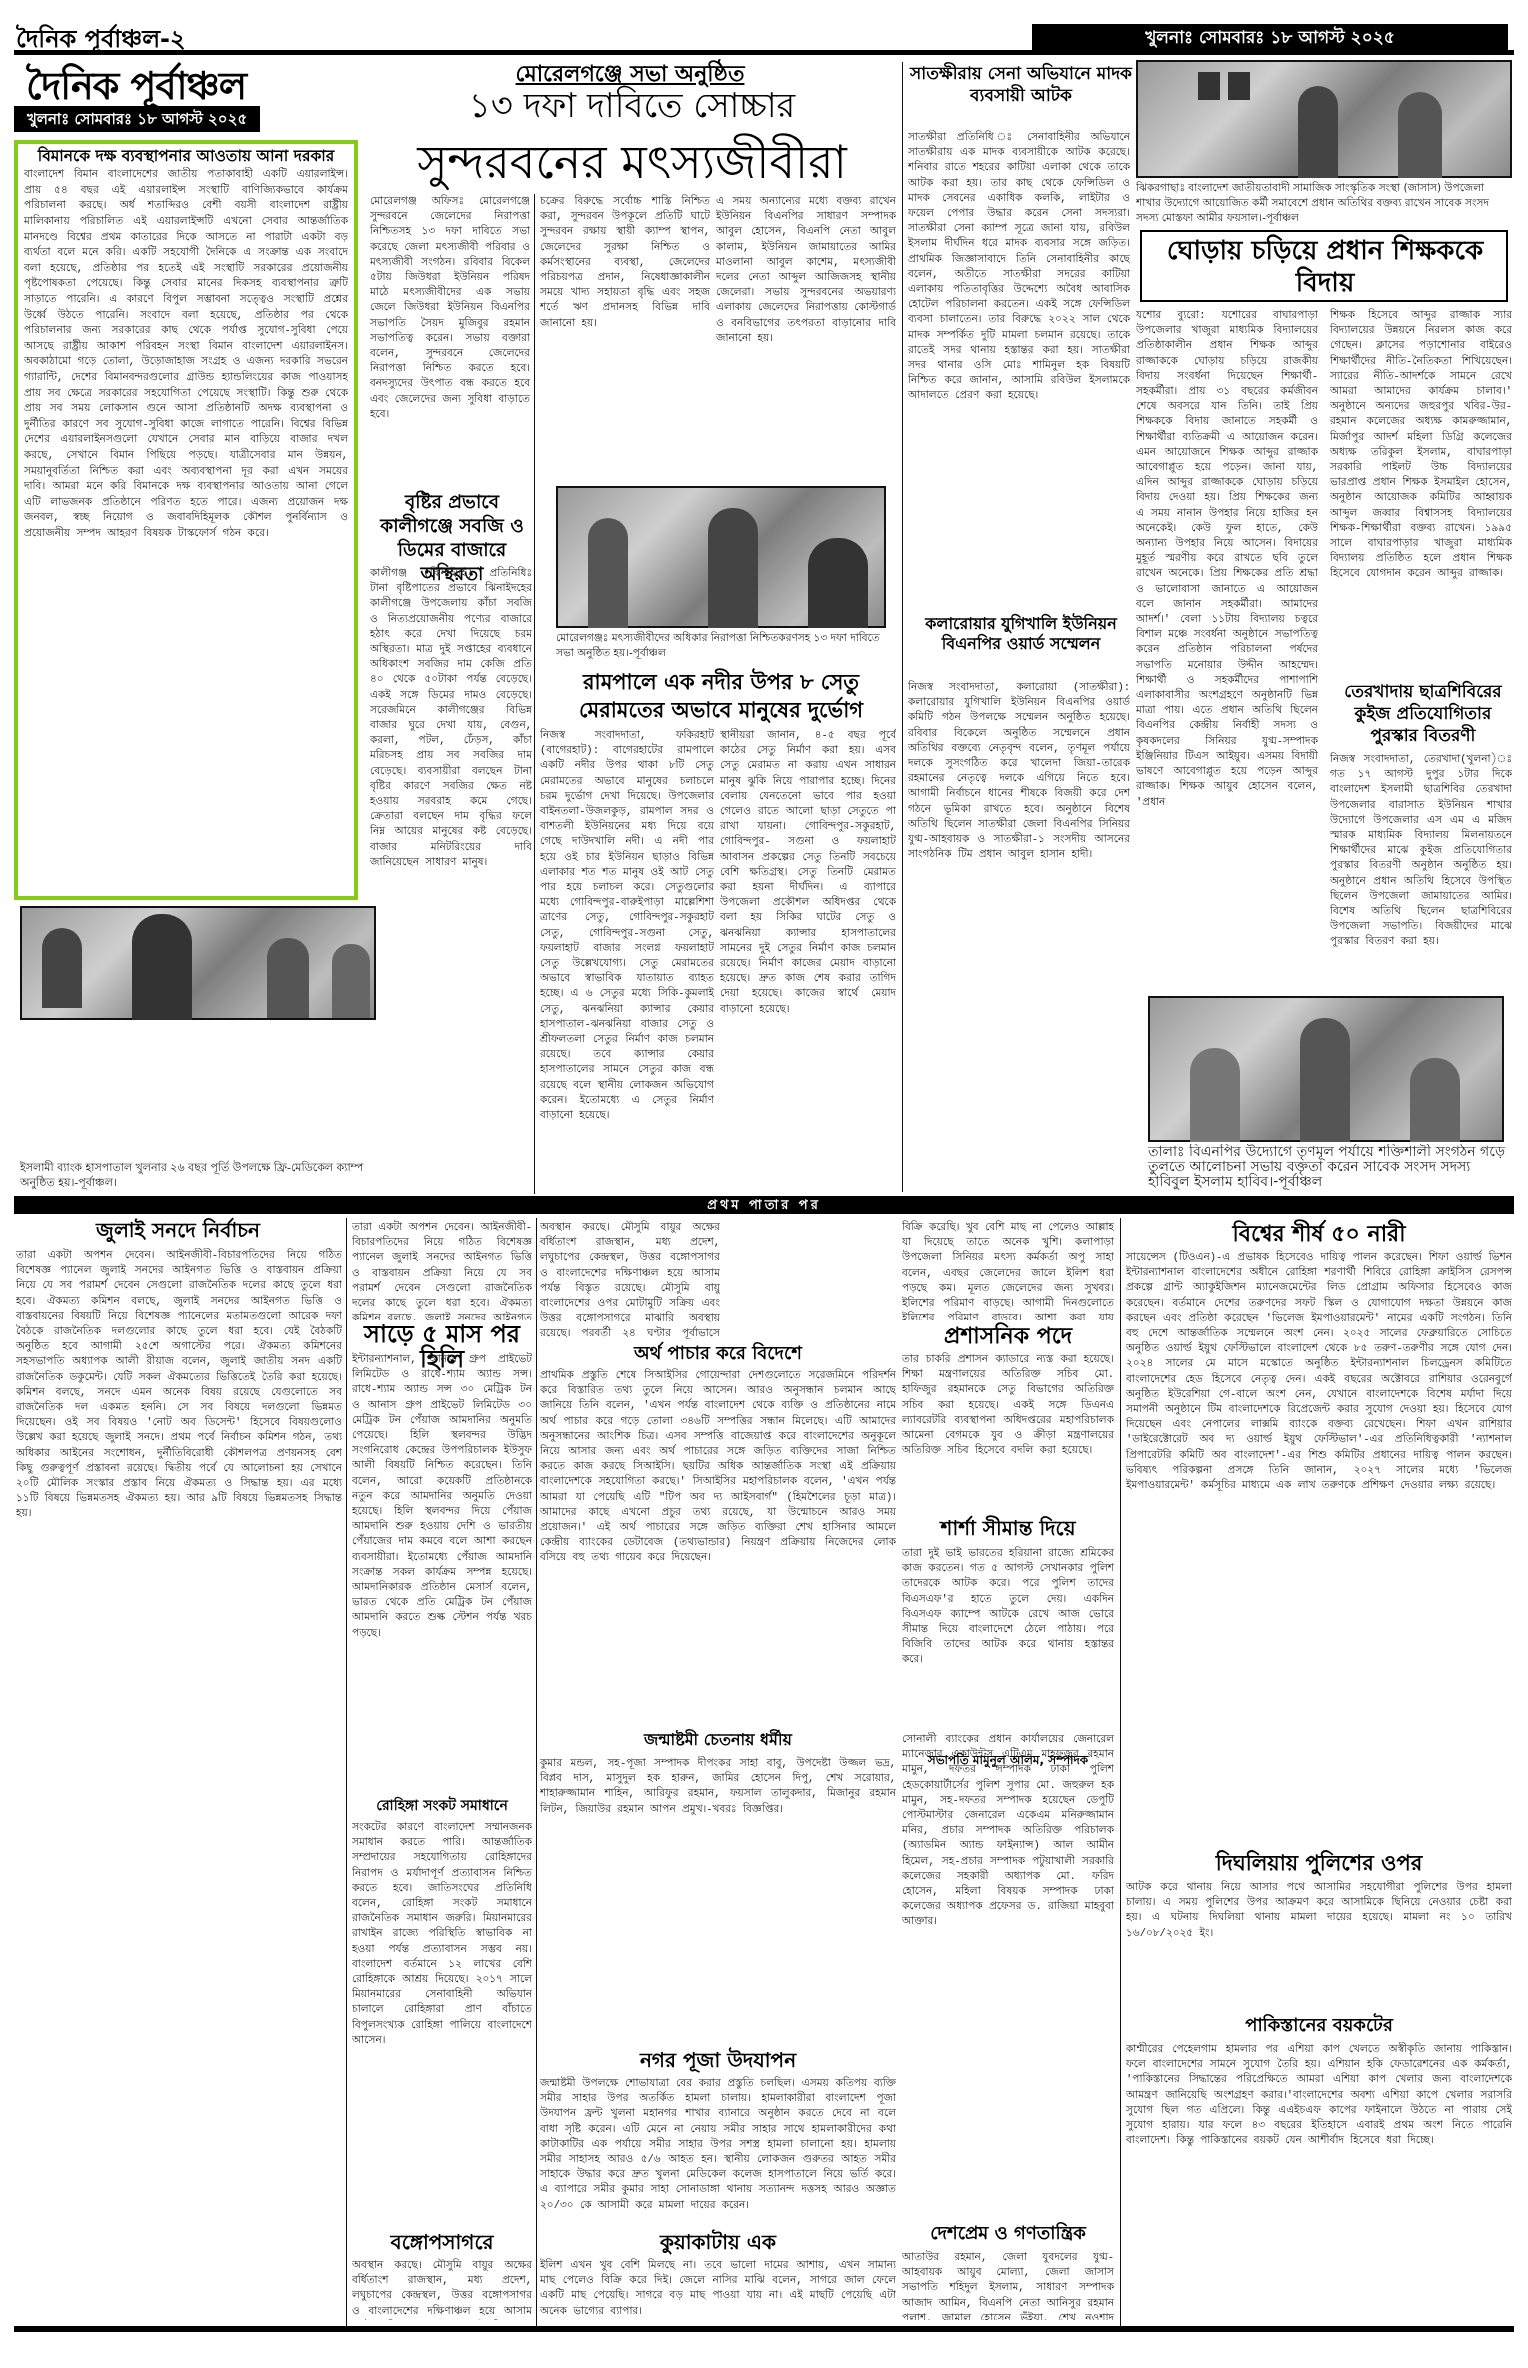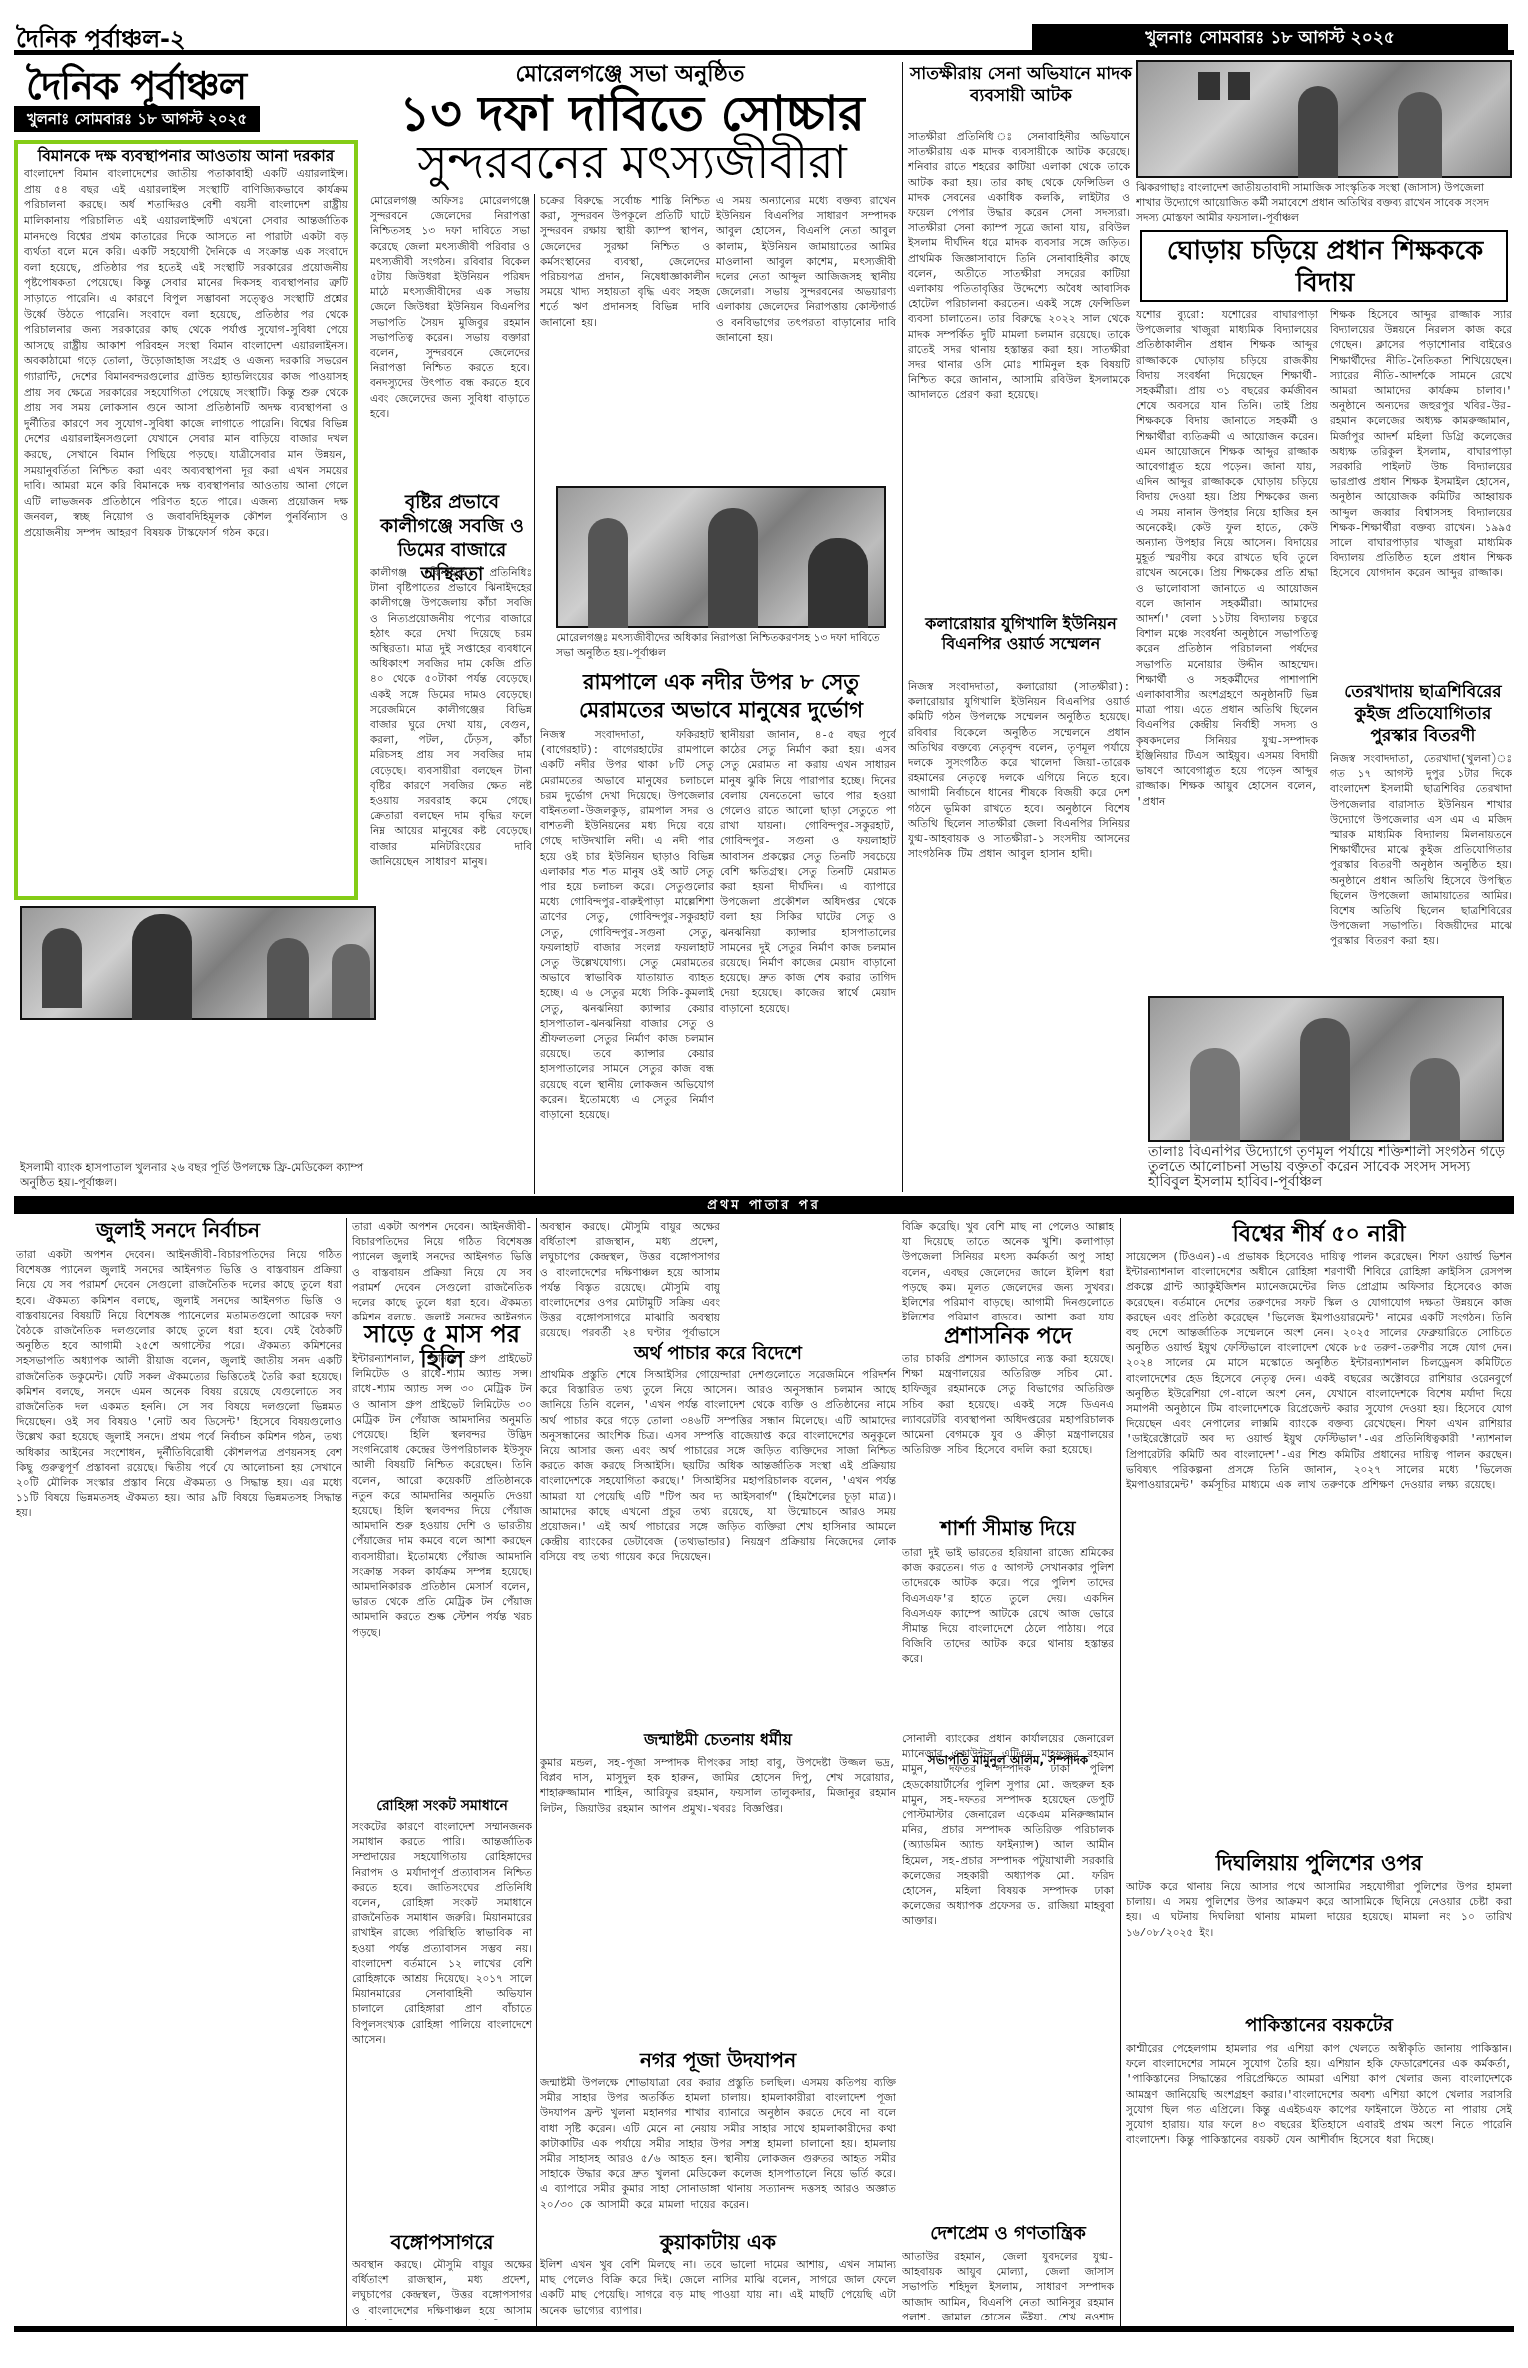--- a/index.html
+++ b/index.html
@@ -29,22 +29,22 @@
 </div>
 
 <div class="abs photo" style="left:20px;top:906px;width:356px;height:114px">
   <div style="position:absolute;left:20px;top:20px;width:40px;height:80px;background:#444;border-radius:20px 20px 0 0"></div>
   <div style="position:absolute;left:110px;top:6px;width:60px;height:106px;background:#333;border-radius:28px 28px 0 0"></div>
   <div style="position:absolute;left:245px;top:30px;width:42px;height:80px;background:#555;border-radius:20px 20px 0 0"></div>
   <div style="position:absolute;left:310px;top:36px;width:38px;height:74px;background:#666;border-radius:18px 18px 0 0"></div>
 </div>
 <div class="abs cap" style="left:20px;top:1160px;width:356px;height:32px;font-size:11px">ইসলামী ব্যাংক হাসপাতাল খুলনার ২৬ বছর পূর্তি উপলক্ষে ফ্রি-মেডিকেল ক্যাম্প অনুষ্ঠিত হয়।-পূর্বাঞ্চল।</div>
 
-<div class="abs hl" style="left:380px;top:62px;width:500px;font-size:22px;font-weight:bold">মোরেলগঞ্জে সভা অনুষ্ঠিত</div>
-<div class="abs hl" style="left:372px;top:88px;width:520px;font-size:48px;font-weight:700">১৩ দফা দাবিতে সোচ্চার</div>
+<div class="abs hl" style="left:380px;top:62px;width:500px;font-size:22px;text-decoration:underline;font-weight:bold">মোরেলগঞ্জে সভা অনুষ্ঠিত</div>
+<div class="abs hl" style="left:372px;top:88px;width:520px;font-size:34px;font-weight:400">১৩ দফা দাবিতে সোচ্চার</div>
 <div class="abs hl" style="left:372px;top:138px;width:520px;font-size:46px;font-weight:400">সুন্দরবনের মৎস্যজীবীরা</div>
 
 <div class="abs txt" style="left:370px;top:194px;width:160px;height:285px">মোরেলগঞ্জ অফিসঃ মোরেলগঞ্জে সুন্দরবনে জেলেদের নিরাপত্তা নিশ্চিতসহ ১৩ দফা দাবিতে সভা করেছে জেলা মৎস্যজীবী পরিবার ও মৎস্যজীবী সংগঠন। রবিবার বিকেল ৫টায় জিউধরা ইউনিয়ন পরিষদ মাঠে মৎস্যজীবীদের এক সভায় জেলে জিউধরা ইউনিয়ন বিএনপির সভাপতি সৈয়দ মুজিবুর রহমান সভাপতিত্ব করেন। সভায় বক্তারা বলেন, সুন্দরবনে জেলেদের নিরাপত্তা নিশ্চিত করতে হবে। বনদস্যুদের উৎপাত বন্ধ করতে হবে এবং জেলেদের জন্য সুবিধা বাড়াতে হবে।</div>
 <div class="abs vline" style="left:534px;top:194px;height:1000px"></div>
 <div class="abs txt" style="left:540px;top:194px;width:170px;height:290px">চক্রের বিরুদ্ধে সর্বোচ্চ শাস্তি নিশ্চিত করা, সুন্দরবন উপকূলে প্রতিটি ঘাটে সুন্দরবন রক্ষায় স্থায়ী ক্যাম্প স্থাপন, জেলেদের সুরক্ষা নিশ্চিত ও কর্মসংস্থানের ব্যবস্থা, জেলেদের পরিচয়পত্র প্রদান, নিষেধাজ্ঞাকালীন সময়ে খাদ্য সহায়তা বৃদ্ধি এবং সহজ শর্তে ঋণ প্রদানসহ বিভিন্ন দাবি জানানো হয়।</div>
 <div class="abs txt" style="left:716px;top:194px;width:180px;height:290px">এ সময় অন্যান্যের মধ্যে বক্তব্য রাখেন ইউনিয়ন বিএনপির সাধারণ সম্পাদক আবুল হোসেন, বিএনপি নেতা আবুল কালাম, ইউনিয়ন জামায়াতের আমির মাওলানা আবুল কাশেম, মৎস্যজীবী দলের নেতা আব্দুল আজিজসহ স্থানীয় জেলেরা। সভায় সুন্দরবনের অভয়ারণ্য এলাকায় জেলেদের নিরাপত্তায় কোস্টগার্ড ও বনবিভাগের তৎপরতা বাড়ানোর দাবি জানানো হয়।</div>
 
 <div class="abs photo" style="left:556px;top:486px;width:330px;height:142px">
   <div style="position:absolute;left:30px;top:30px;width:40px;height:110px;background:#555;border-radius:20px 20px 0 0"></div>
   <div style="position:absolute;left:150px;top:20px;width:50px;height:120px;background:#444;border-radius:24px 24px 0 0"></div>

